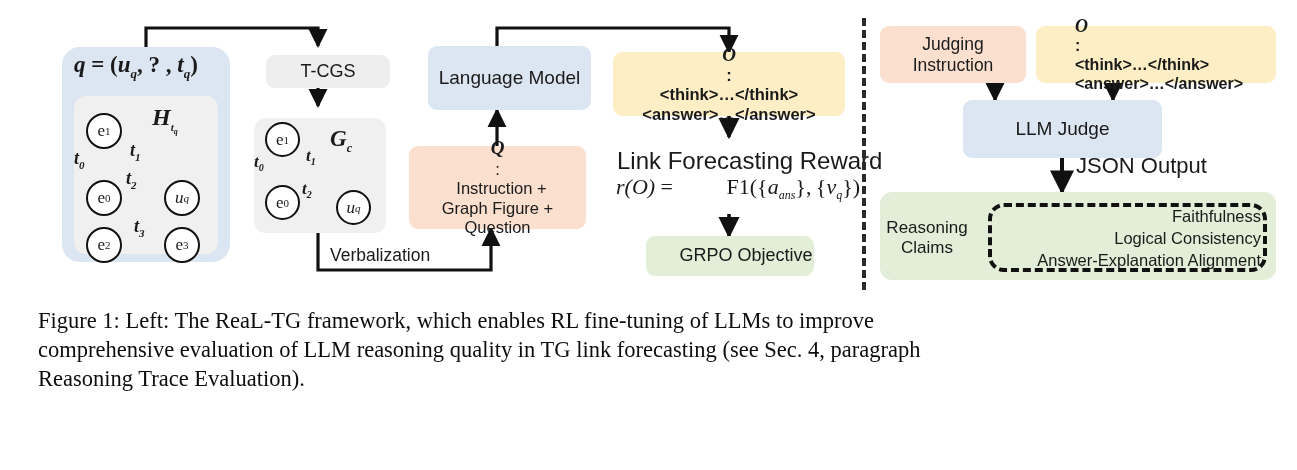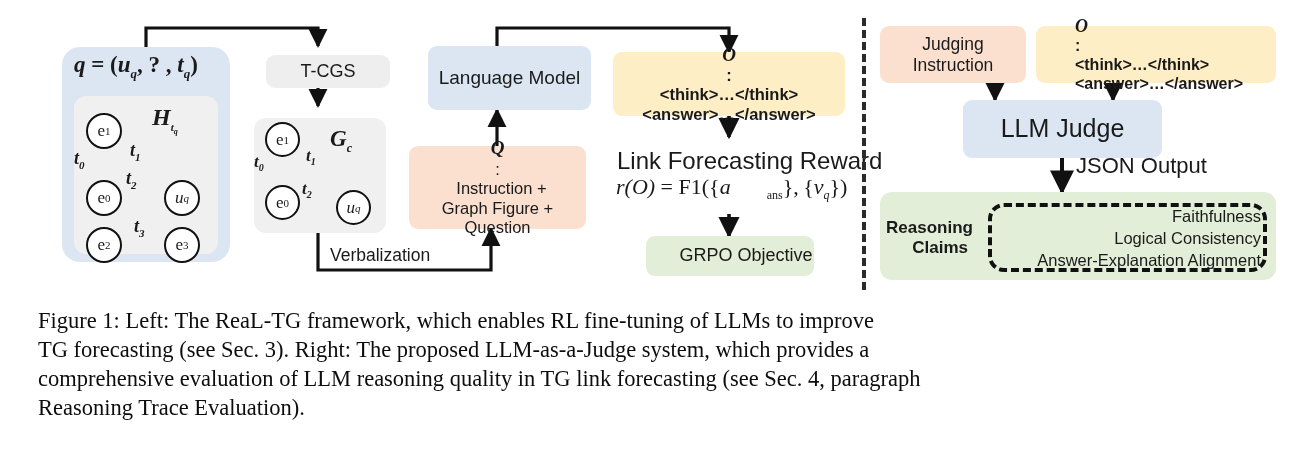--- a/index.html
+++ b/index.html
@@ -225,21 +225,21 @@
       </span><span class="mono-tag" style="display:inline;">&lt;think&gt;…&lt;/think&gt;</span>
       <span class="mono-tag">&lt;answer&gt;…&lt;/answer&gt;</span>
     </div>
   </div>
 
   <div class="plain" style="left:617px;top:147px;font-size:24px;">Link Forecasting Reward</div>
 
   <div class="plain" style="left:616px;top:174px;font-size:22px;font-family:'Liberation Serif',serif;">
     <span style="font-style:italic;">r(O)</span>
     <span style="display:inline;">=</span>
-    <span style="display:inline;">F1</span><span>({<span style="font-style:italic;">a</span><sub style="font-size:12px;margin-left:36px;">ans</sub>}, {<span style="font-style:italic;">v</span><sub style="font-size:12px;font-style:italic;">q</sub>})</span>
+    <span style="display:inline;margin-left:48px;">F1</span><span>({<span style="font-style:italic;">a</span><sub style="font-size:12px;font-style:italic;">ans</sub>}, {<span style="font-style:italic;">v</span><sub style="font-size:12px;font-style:italic;">q</sub>})</span>
   </div>
 
   <div class="box c-green" style="left:646px;top:236px;width:168px;height:40px;font-size:18px;">
     <span>GRPO Objective</span>
   </div>
 
   <div class="dashcol" style="left:862px;top:18px;height:272px;"></div>
 
   <div class="box c-peach" style="left:880px;top:26px;width:146px;height:57px;font-size:17.5px;">
     <div>
@@ -250,41 +250,40 @@
 
   <div class="box c-yellow" style="left:1036px;top:26px;width:240px;height:57px;font-size:16px;">
     <div style="text-align:left;padding-left:6px;">
       <span style="display:inline;">
         <span class="ital" style="font-size:18px;">O</span><span class="mono-tag">:</span>
       </span><span class="mono-tag" style="display:inline;">&lt;think&gt;…&lt;/think&gt;</span>
       <span class="mono-tag">&lt;answer&gt;…&lt;/answer&gt;</span>
     </div>
   </div>
 
-  <div class="box c-lblue" style="left:963px;top:100px;width:199px;height:58px;font-size:25px;">
+  <div class="box c-lblue" style="left:963px;top:100px;width:199px;height:58px;font-size:19px;">
     <span>LLM Judge</span>
   </div>
 
   <div class="plain" style="left:1076px;top:153px;font-size:22px;">JSON Output</div>
 
   <div class="box c-green" style="left:880px;top:192px;width:396px;height:88px;border-radius:12px;"></div>
 
-  <div class="plain" style="left:886px;top:218px;font-size:17px;text-align:right;width:82px;line-height:1.2;font-weight:bold;">
+  <div class="plain" style="left:886px;top:218px;font-size:17px;text-align:center;width:82px;line-height:1.2;">
     <span>Reasoning</span><br>
     <span>Claims</span>
   </div>
 
   <div class="dashbox" style="left:988px;top:203px;width:279px;height:69px;"></div>
 
   <div class="plain" style="left:996px;top:206px;width:265px;text-align:right;font-size:16.5px;line-height:1.33;">
     <span>Faithfulness</span><br>
     <span>Logical Consistency</span><br>
     <span>Answer-Explanation Alignment</span>
   </div>
 
 </div>
 
 <div id="caption">
   <div class="cap-line">Figure 1: Left: The ReaL-TG framework, which enables RL fine-tuning of LLMs to improve</div>
-  <div class="cap-line">TG forecasting (see Sec. 3). Right: The proposed LLM-as-a-Judge system, which provides a</div>
   <div class="cap-line">comprehensive evaluation of LLM reasoning quality in TG link forecasting (see Sec. 4, paragraph</div>
   <div class="cap-line">Reasoning Trace Evaluation).</div>
 </div>
 
 </body></html>

